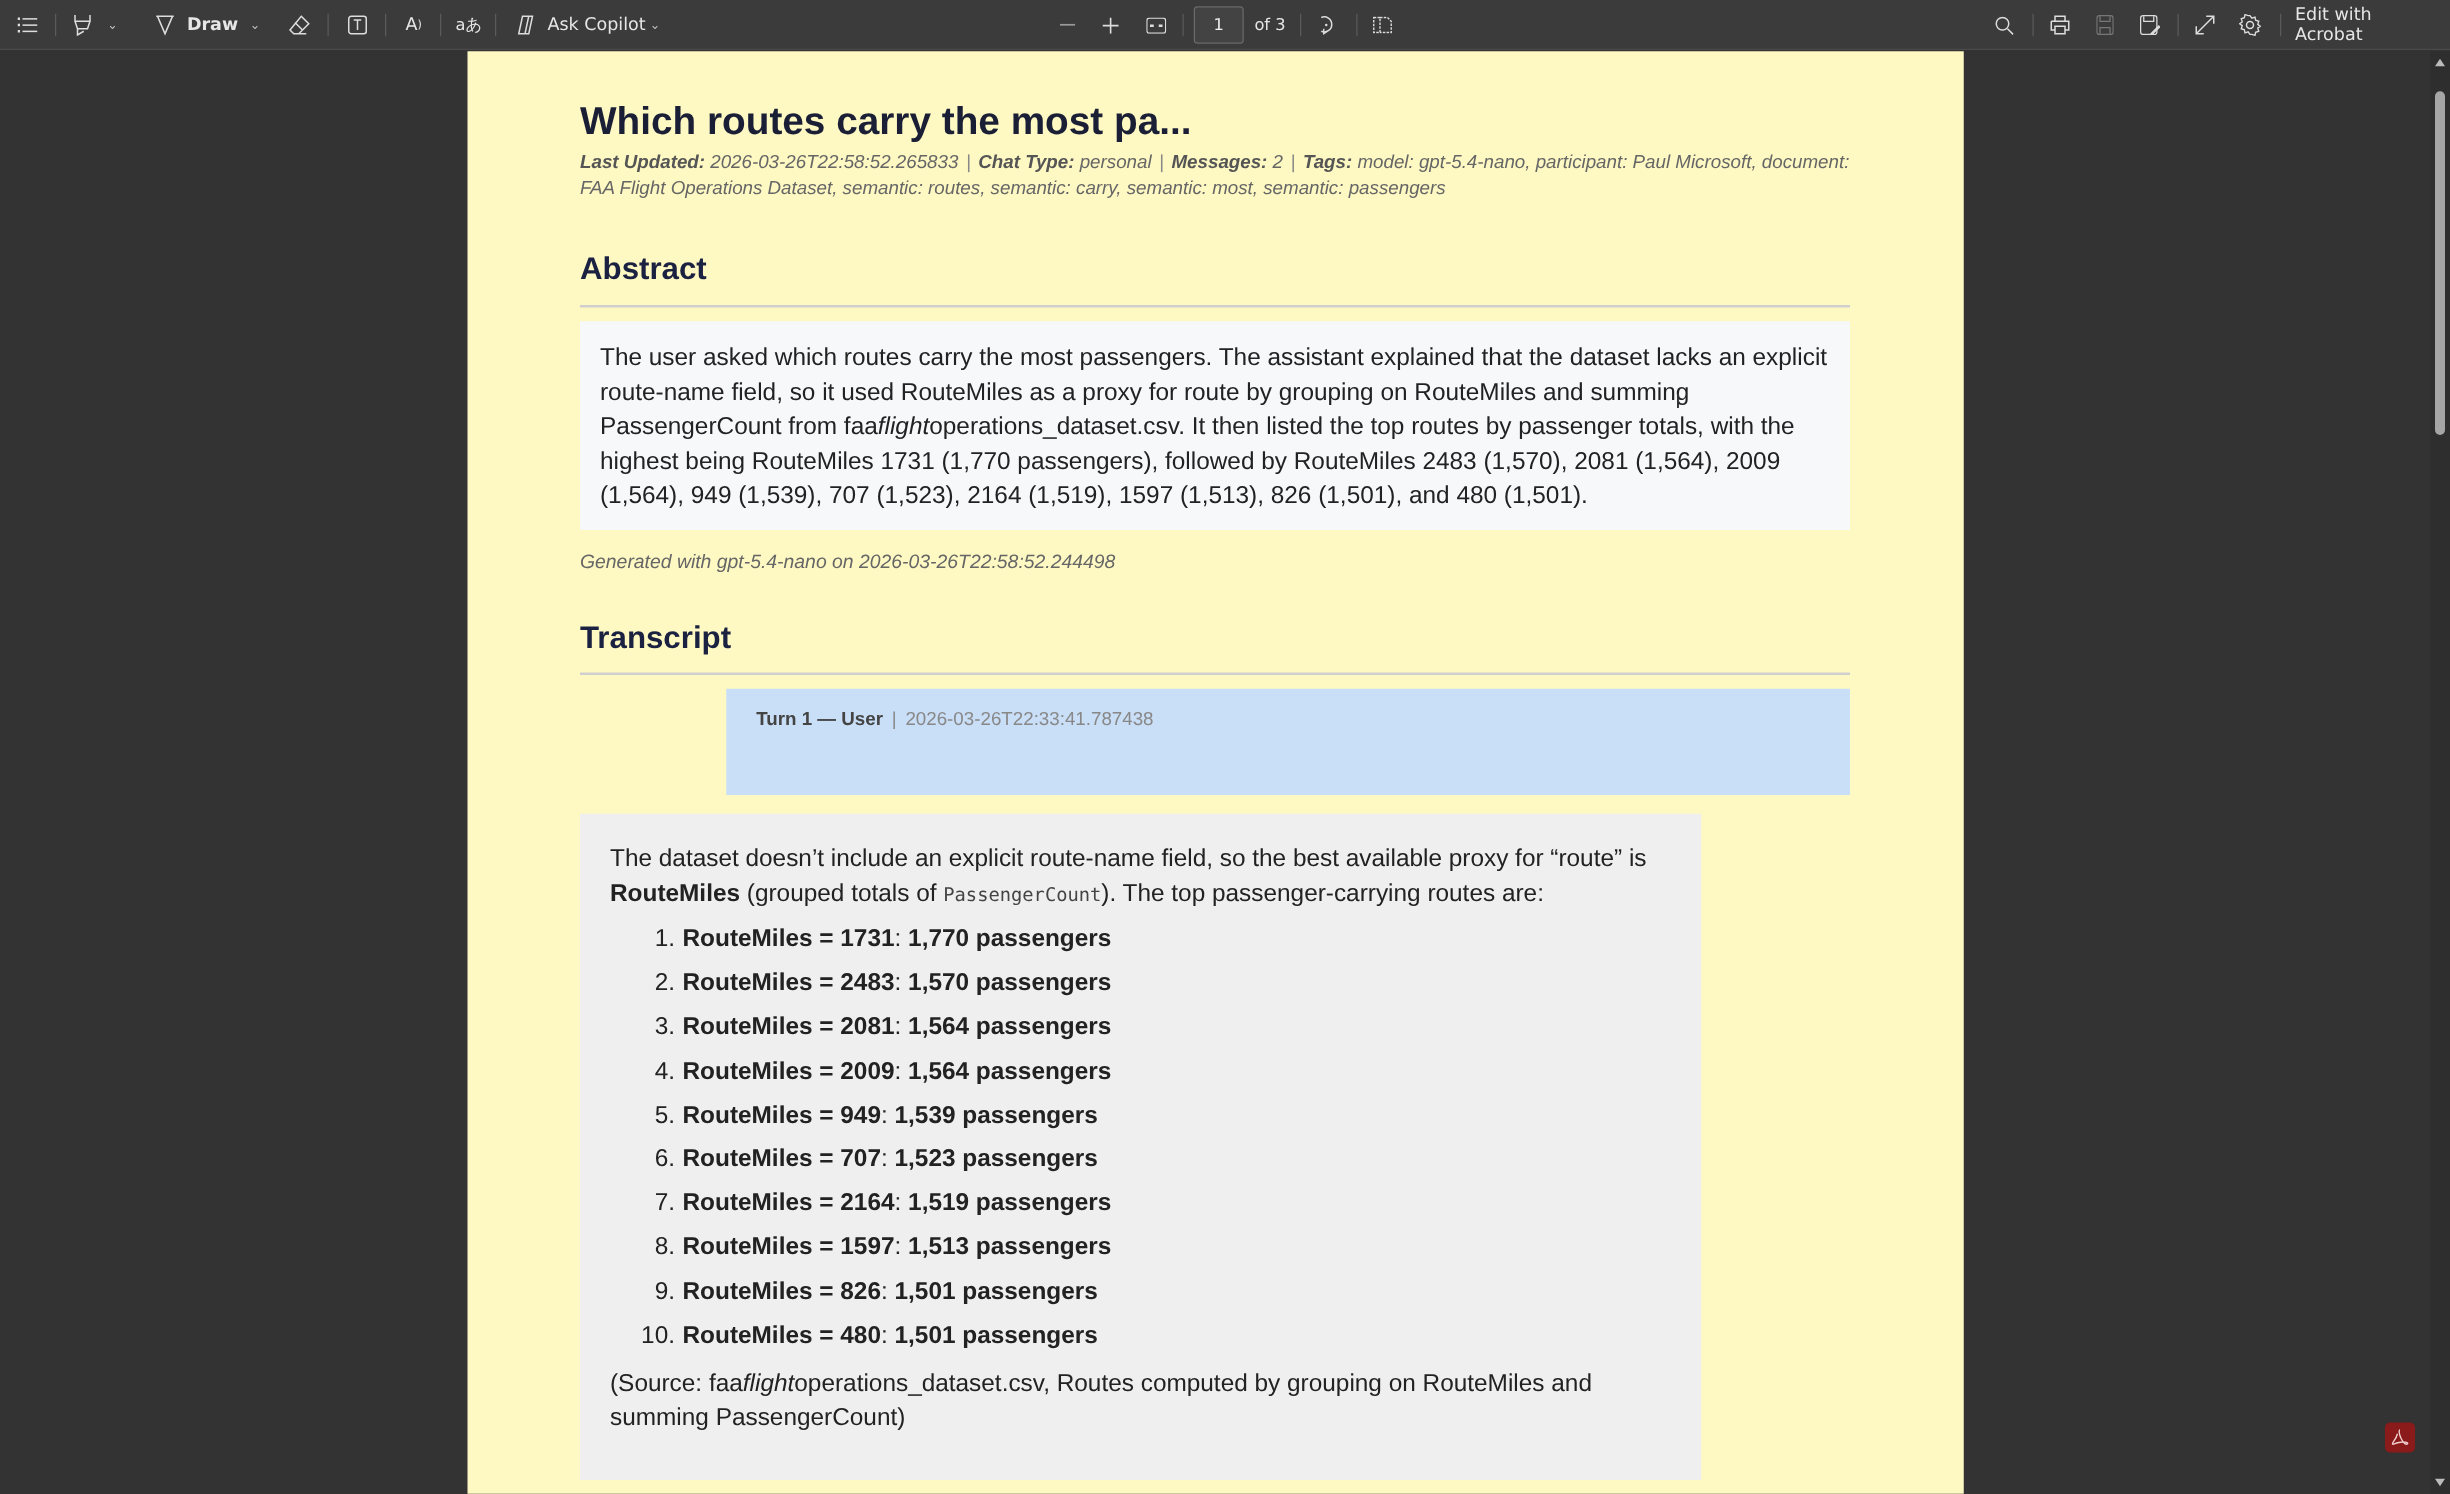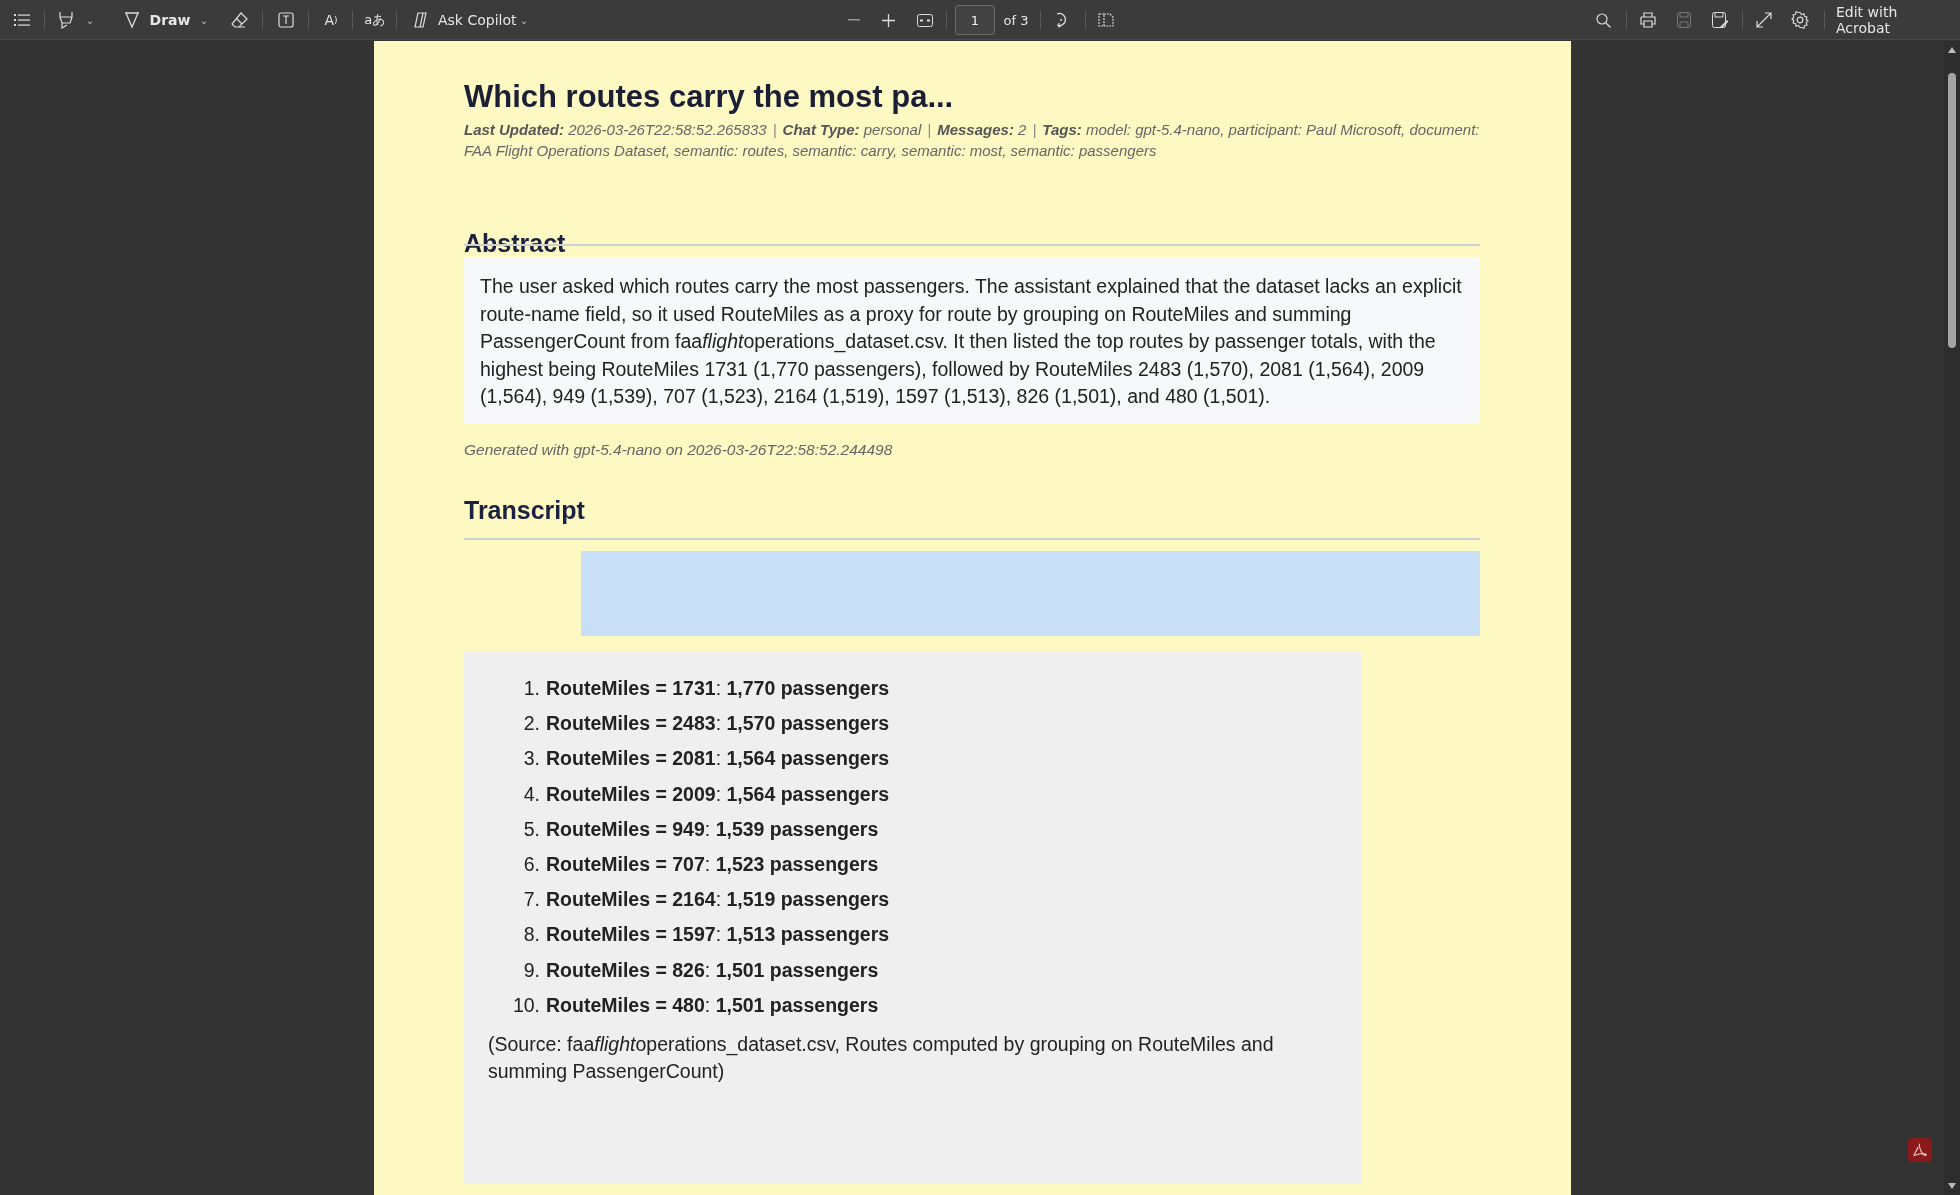--- a/index.html
+++ b/index.html
@@ -176,34 +176,40 @@
     <div class="content">
       <div class="title">Which routes carry the most pa...</div>
       <div class="meta">
         <b>Last Updated:</b>
         <span>2026-03-26T22:58:52.265833</span><span class="pipe">|</span><b>Chat Type:</b>
         <span>personal</span><span class="pipe">|</span><b>Messages:</b>
         <span>2</span><span class="pipe">|</span><b>Tags:</b>
         <span>model: gpt-5.4-nano, participant: Paul Microsoft, document: FAA Flight Operations Dataset, semantic: routes, semantic: carry, semantic: most, semantic: passengers</span>
       </div>
 
-      <div class="h2" style="top:160px;margin-top:28px;">Abstract</div>
+      <div class="h2" style="top:160px;">Abstract</div>
       <div class="rule" style="top:203px;"></div>
       <div class="abstract">
         <span>The user asked which routes carry the most passengers. The assistant explained that the dataset lacks an explicit route-name field, so it used RouteMiles as a proxy for route by grouping on RouteMiles and summing PassengerCount from faa</span><i>flight</i><span>operations_dataset.csv. It then listed the top routes by passenger totals, with the highest being RouteMiles 1731 (1,770 passengers), followed by RouteMiles 2483 (1,570), 2081 (1,564), 2009 (1,564), 949 (1,539), 707 (1,523), 2164 (1,519), 1597 (1,513), 826 (1,501), and 480 (1,501).</span>
       </div>
       <div class="gen">Generated with gpt-5.4-nano on 2026-03-26T22:58:52.244498</div>
 
       <div class="h2" style="top:455px;">Transcript</div>
       <div class="rule" style="top:497px;"></div>
 
       <div class="turn-user">
+        <div class="turn-head">
+          <b>Turn 1 — User</b><span class="pipe">|</span><span>2026-03-26T22:33:41.787438</span>
+        </div>
       </div>
 
       <div class="turn-asst">
+        <div class="asst-body">
+          <span>The dataset doesn’t include an explicit route-name field, so the best available proxy for “route” is </span><b>RouteMiles</b><span> (grouped totals of </span><code>PassengerCount</code><span>). The top passenger-carrying routes are:</span>
+        </div>
         <ol>
           <li><span class="num">1.</span><b>RouteMiles = 1731</b>:&nbsp;<b>1,770 passengers</b></li>
           <li><span class="num">2.</span><b>RouteMiles = 2483</b>:&nbsp;<b>1,570 passengers</b></li>
           <li><span class="num">3.</span><b>RouteMiles = 2081</b>:&nbsp;<b>1,564 passengers</b></li>
           <li><span class="num">4.</span><b>RouteMiles = 2009</b>:&nbsp;<b>1,564 passengers</b></li>
           <li><span class="num">5.</span><b>RouteMiles = 949</b>:&nbsp;<b>1,539 passengers</b></li>
           <li><span class="num">6.</span><b>RouteMiles = 707</b>:&nbsp;<b>1,523 passengers</b></li>
           <li><span class="num">7.</span><b>RouteMiles = 2164</b>:&nbsp;<b>1,519 passengers</b></li>
           <li><span class="num">8.</span><b>RouteMiles = 1597</b>:&nbsp;<b>1,513 passengers</b></li>
           <li><span class="num">9.</span><b>RouteMiles = 826</b>:&nbsp;<b>1,501 passengers</b></li>

